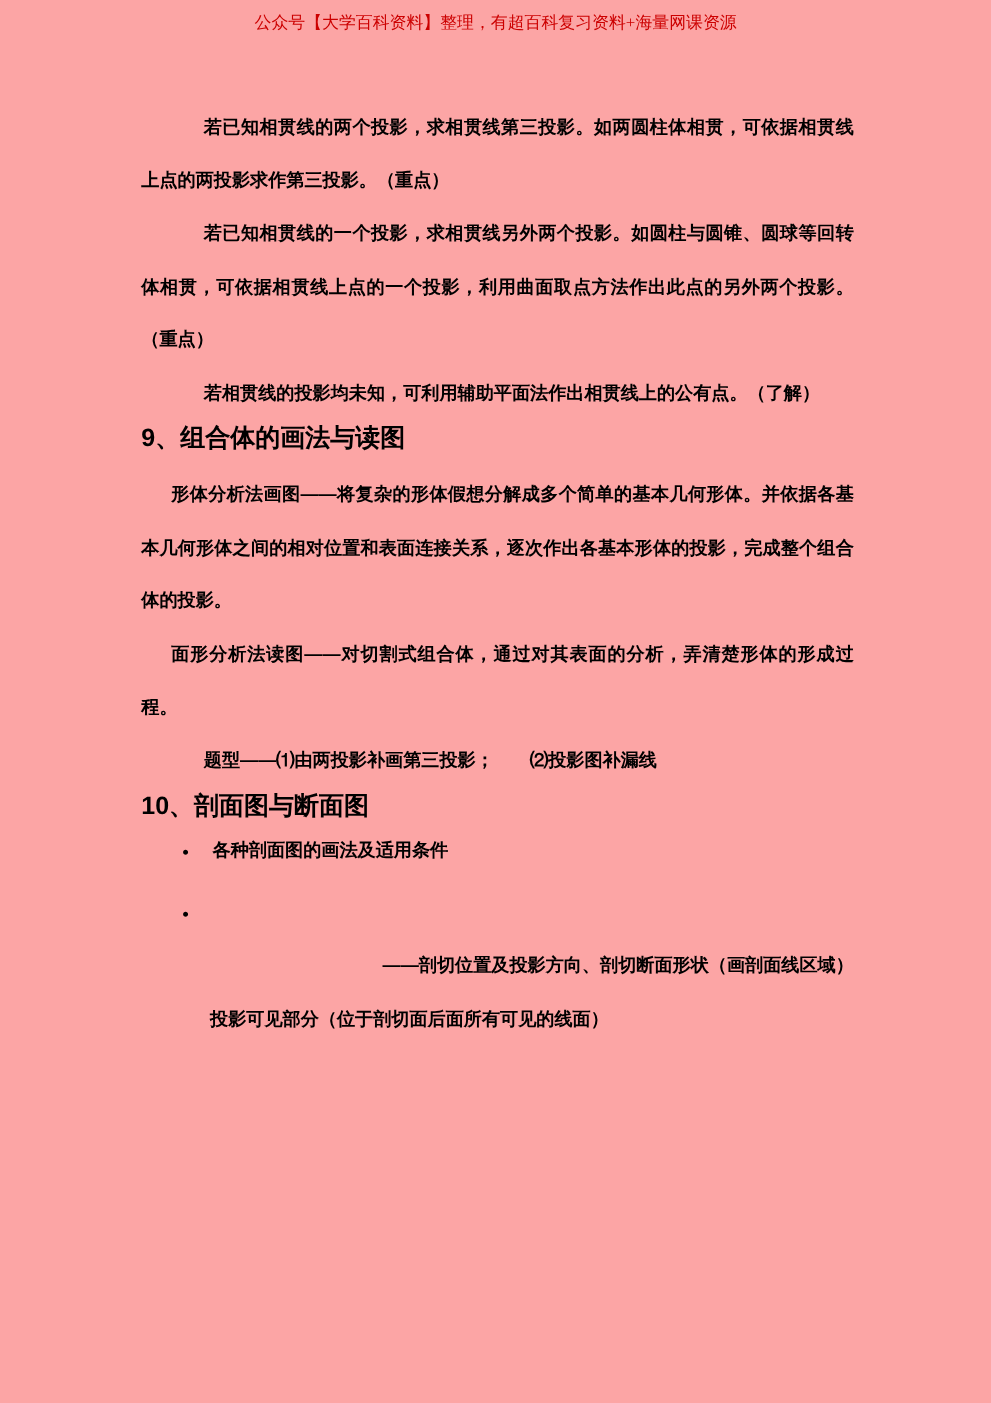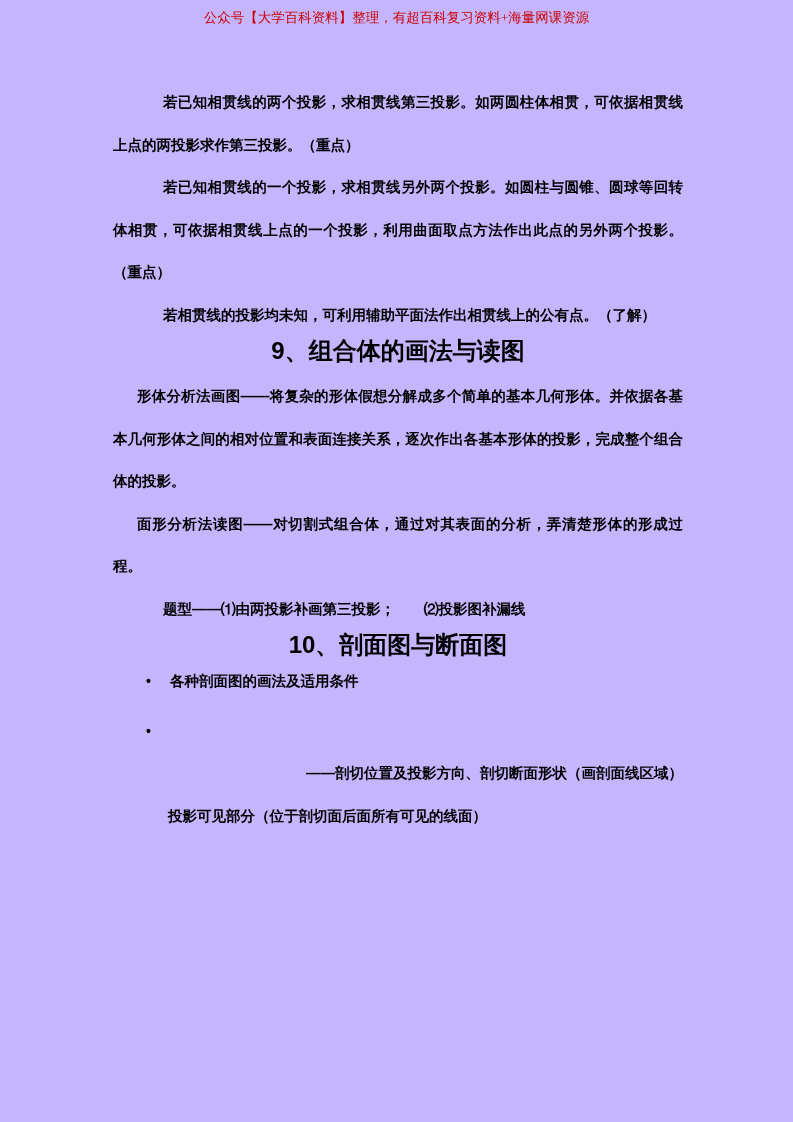--- a/index.html
+++ b/index.html
@@ -10,21 +10,21 @@
   body {
     width: 793px;
     height: 1122px;
     overflow: hidden;
     font-family: "Liberation Sans", sans-serif;
   }
   .page {
     position: relative;
     width: 793px;
     height: 1122px;
-    background: #c4b5fd;
+    background: #fca5a5;
   }
   .header-note {
     padding-top: 8px;
     text-align: center;
     font-family: "Liberation Serif", serif;
     font-size: 13.5px;
     line-height: 20px;
     font-weight: normal;
   }
   .content {
@@ -40,24 +40,24 @@
     text-align: justify;
     text-justify: inter-ideograph;
   }
   .para.cont   { text-indent: 0; }
   .para.ind3   { text-indent: 50px; }
   .para.ind1   { text-indent: 24px; }
   .para.dash   { text-indent: 25px; text-align: right; }
   .para.ind3c  { text-indent: 55px; text-align: left; }
   .para.after-heading { margin-top: 9px; }
   .heading {
-    font-size: 24px;
+    font-size: 20px;
     line-height: 30px;
     font-weight: bold;
-    text-align: center;
+    text-align: left;
   }
   .bullet {
     display: flex;
     align-items: flex-start;
     padding-left: 33px;
   }
   .bullet .dot {
     width: 24px;
     flex: 0 0 24px;
     font-size: 14px;

